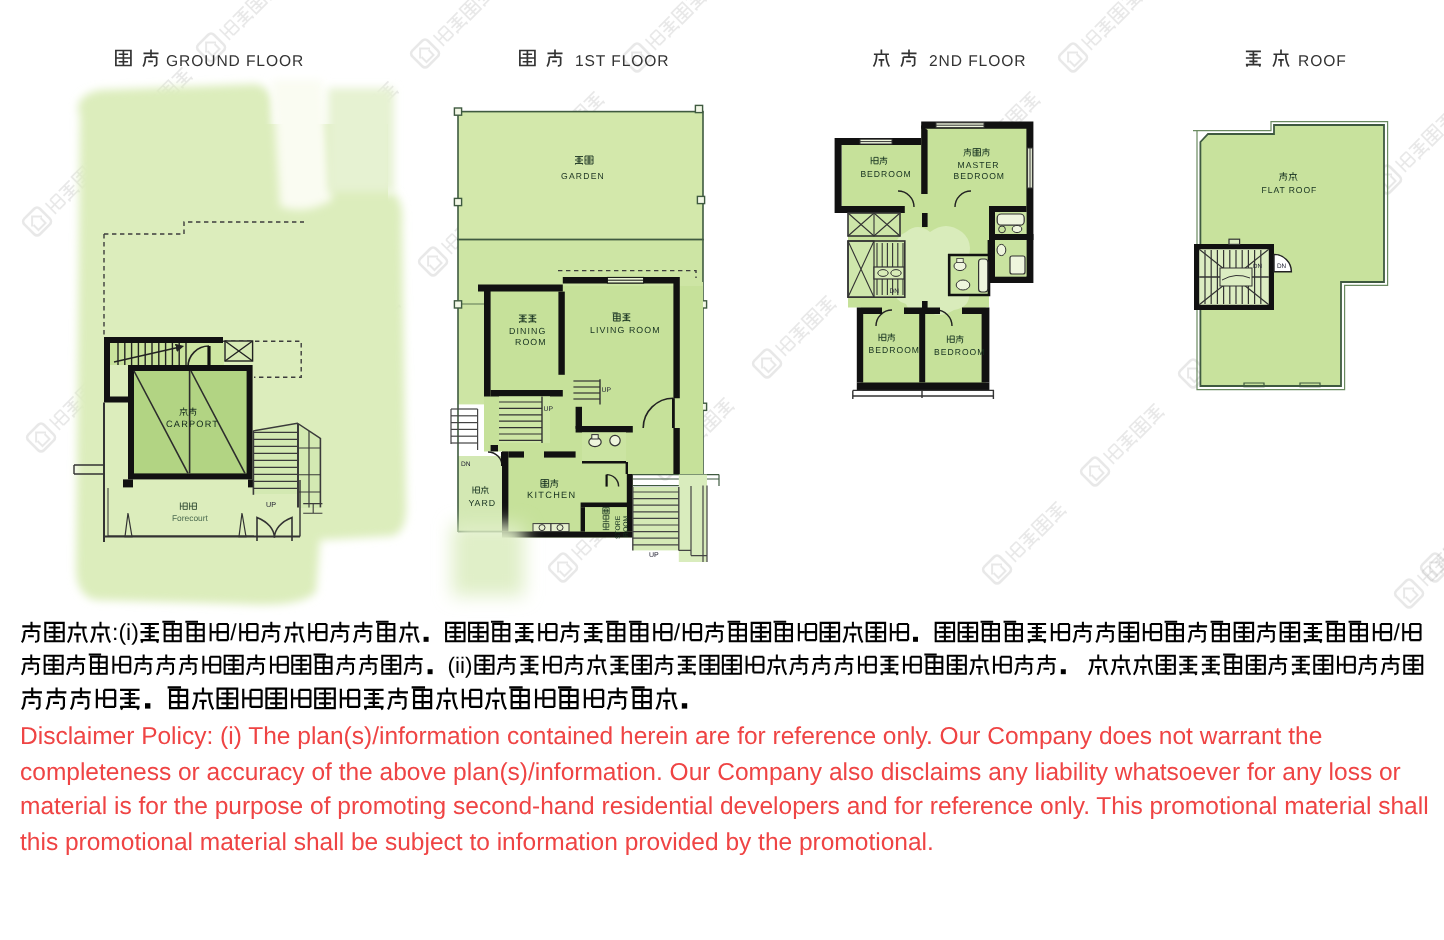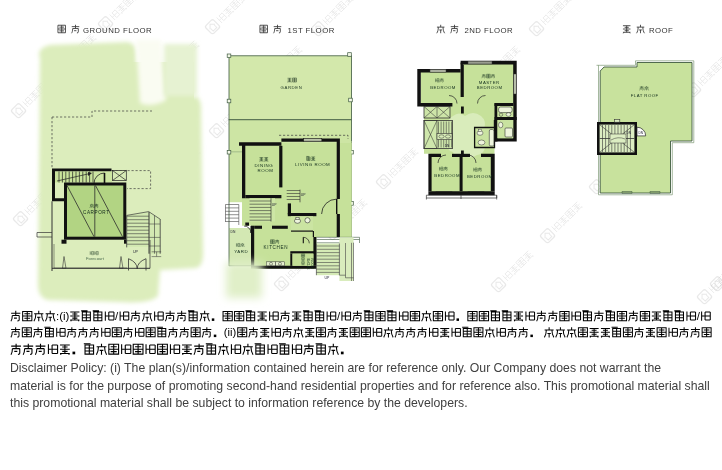--- a/index.html
+++ b/index.html
@@ -1,17 +1,17 @@
 <!DOCTYPE html>
 <html><head><meta charset="utf-8">
 <style>
 html,body{margin:0;padding:0;background:#fff;width:722px;height:470px;overflow:hidden}
 #page{position:relative;width:722px;height:470px;font-family:"Liberation Sans",sans-serif}
 #plans{position:absolute;left:0;top:0}
-#en{position:absolute;left:10px;top:360px;font-size:12.25px;line-height:17.7px;color:#404040;white-space:nowrap}
+#en{position:absolute;left:10px;top:360px;font-size:12.25px;line-height:17.7px;color:#ef4444;white-space:nowrap}
 </style></head>
 <body>
 <div id="page">
 
 <div id="plans"><svg width="722" height="470" viewBox="0 0 722 470">
         <defs>
 <g id="cj0">
             <path d="M1,1 H9 V9 H1 Z M1,5 H9 M5,1 V9 M2.5,3 H7.5 M2.5,7 H7.5" stroke-width="0.9"></path>
           </g>
 <g id="cj1">
@@ -832,15 +832,16 @@
           <use href="#cj3" x="0" y="0" transform="translate(290.6,343.1) scale(1.220)" fill="none" stroke="#000" opacity="1.0"></use>
           <use href="#cj5" x="0" y="0" transform="translate(302.8,343.1) scale(1.220)" fill="none" stroke="#000" opacity="1.0"></use>
           <use href="#cj4" x="0" y="0" transform="translate(315.0,343.1) scale(1.220)" fill="none" stroke="#000" opacity="1.0"></use>
           <use href="#cj2" x="0" y="0" transform="translate(327.2,343.1) scale(1.220)" fill="none" stroke="#000" opacity="1.0"></use>
           <rect x="340.9" y="351.6" width="2.7" height="2.7" fill="#000" opacity="1.0"></rect>
         </g>
       </svg></div>
 
 <div id="en">
       <div>Disclaimer Policy: (i) The plan(s)/information contained herein are for reference only. Our Company does not warrant the</div>
-      <div>material is for the purpose of promoting second-hand residential properties and for reference also. This promotional material shall</div>
-      <div>this promotional material shall be subject to information reference by the developers.</div>
+      <div>completeness or accuracy of the above plan(s)/information. Our Company also disclaims any liability whatsoever for any loss or</div>
+      <div>material is for the purpose of promoting second-hand residential developers and for reference only. This promotional material shall</div>
+      <div>this promotional material shall be subject to information provided by the promotional.</div>
     </div>
 </div>
 </body></html>

